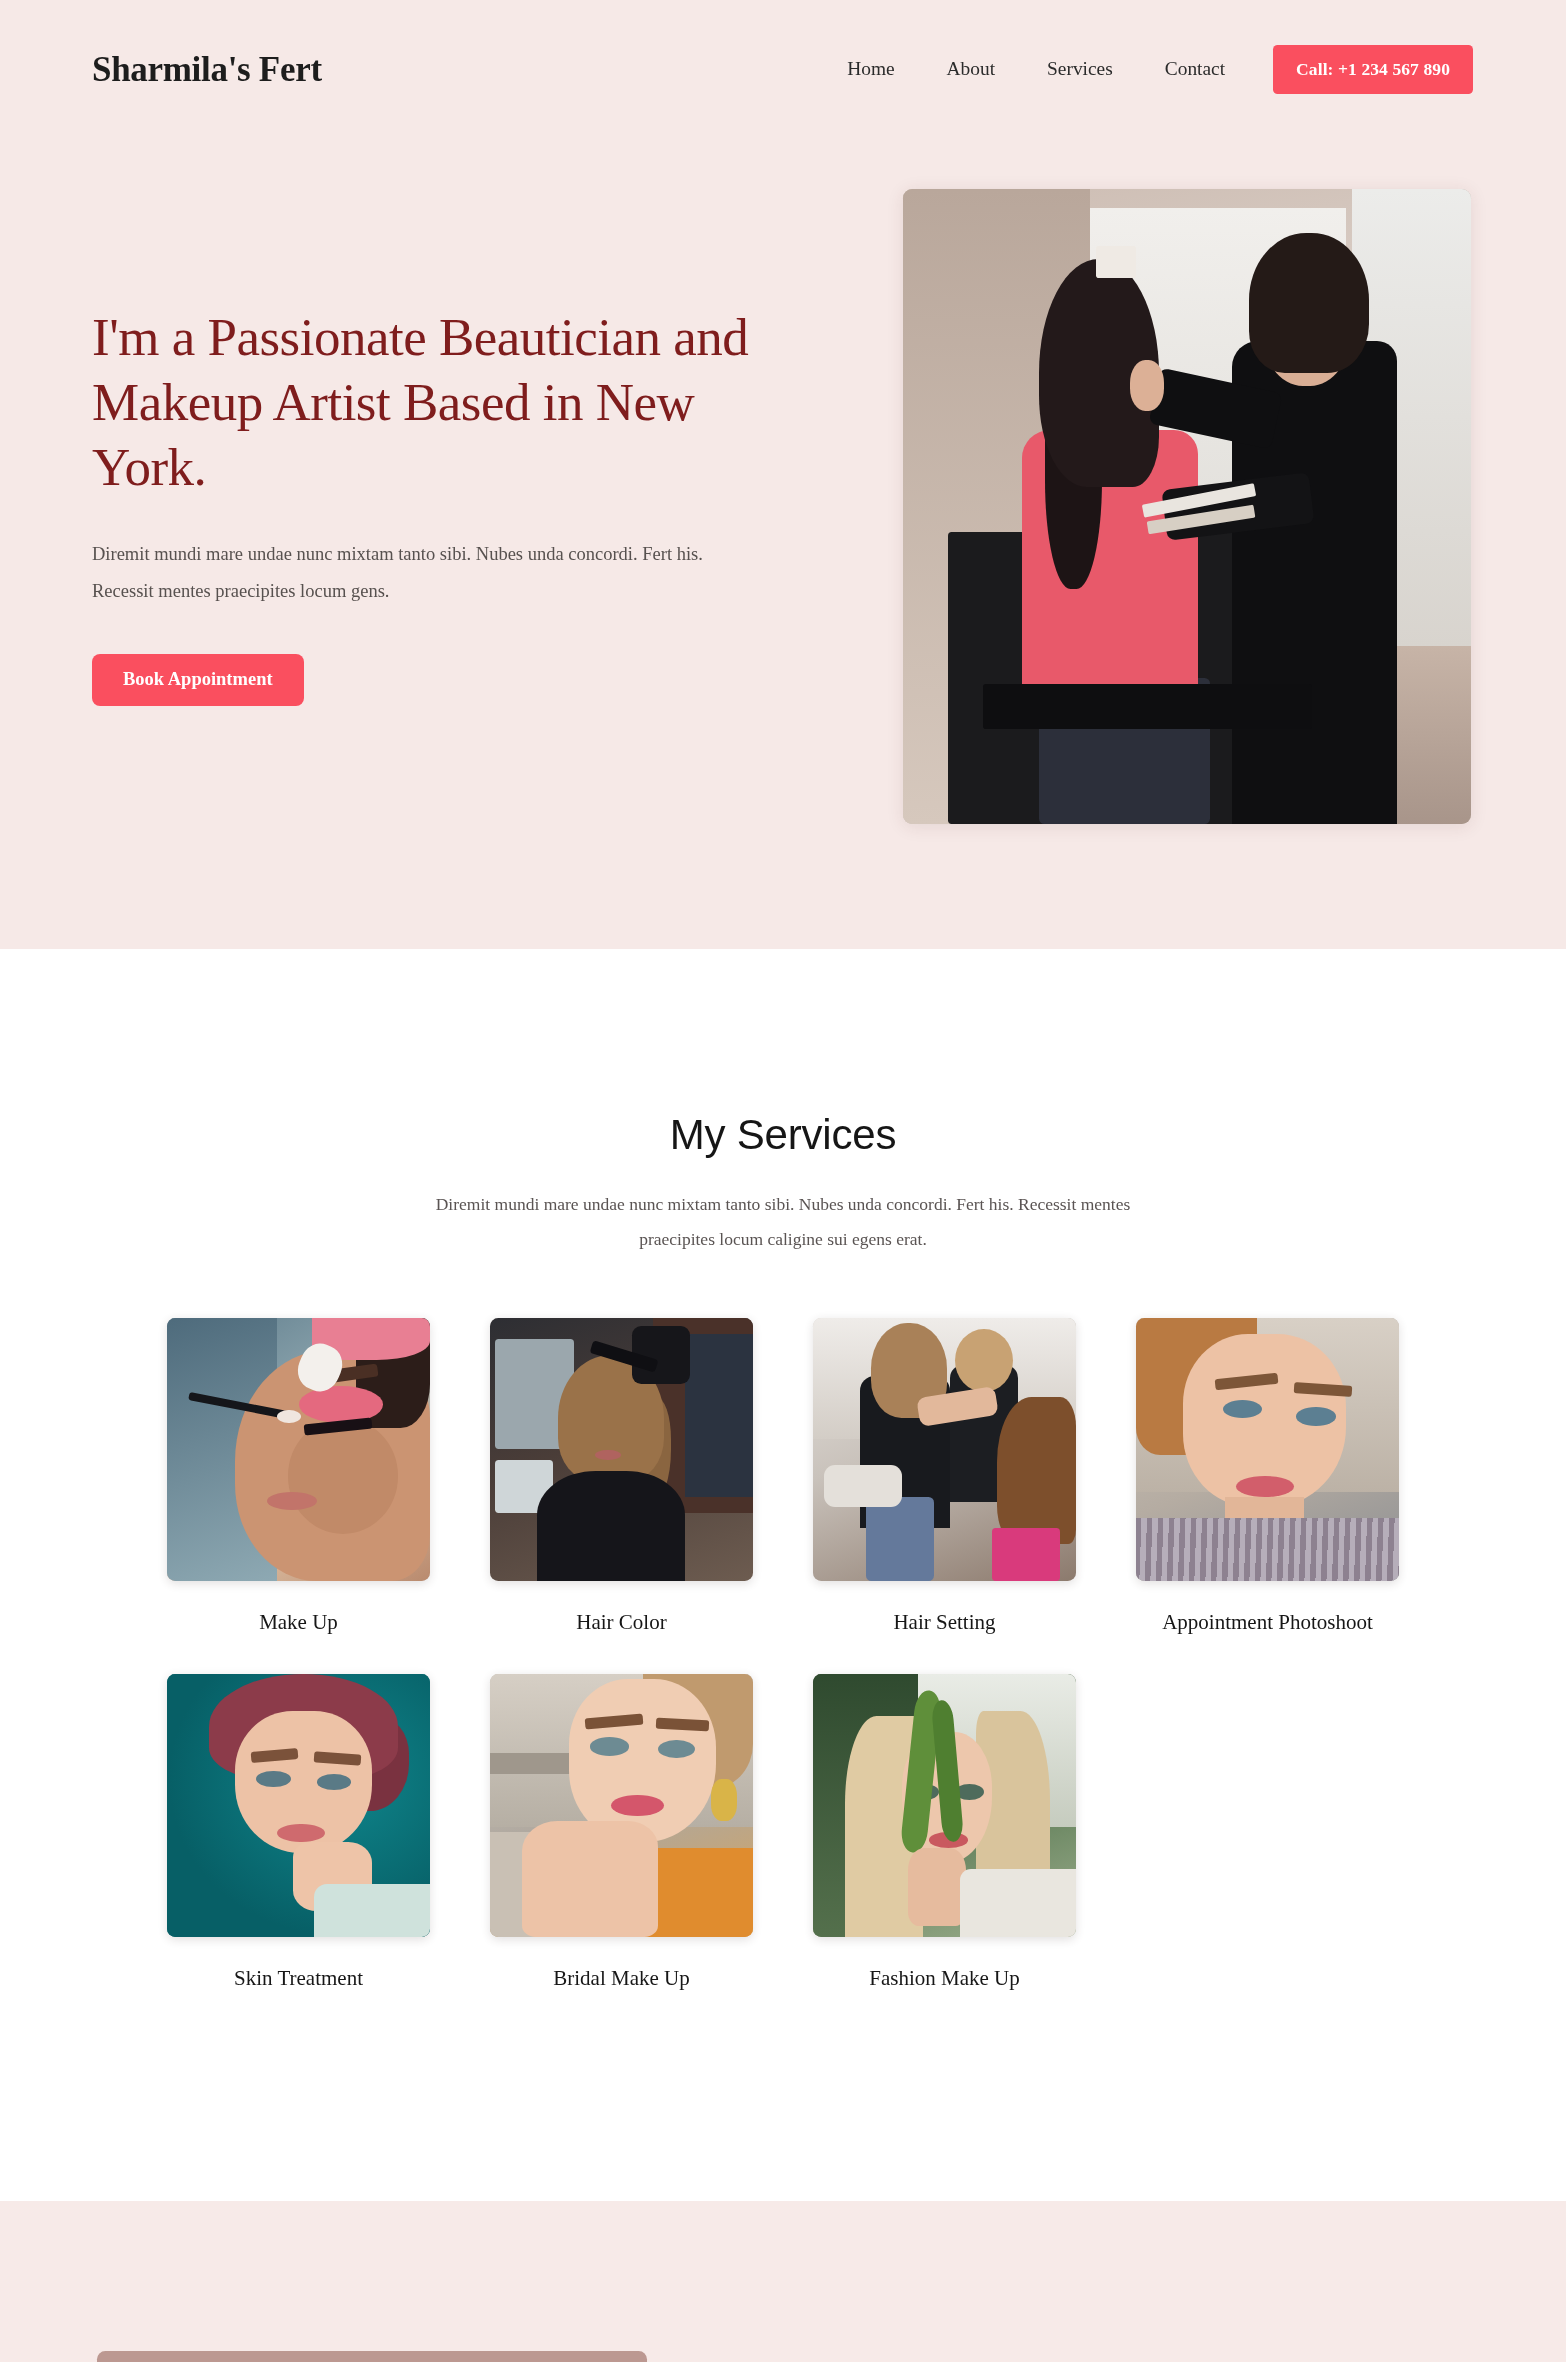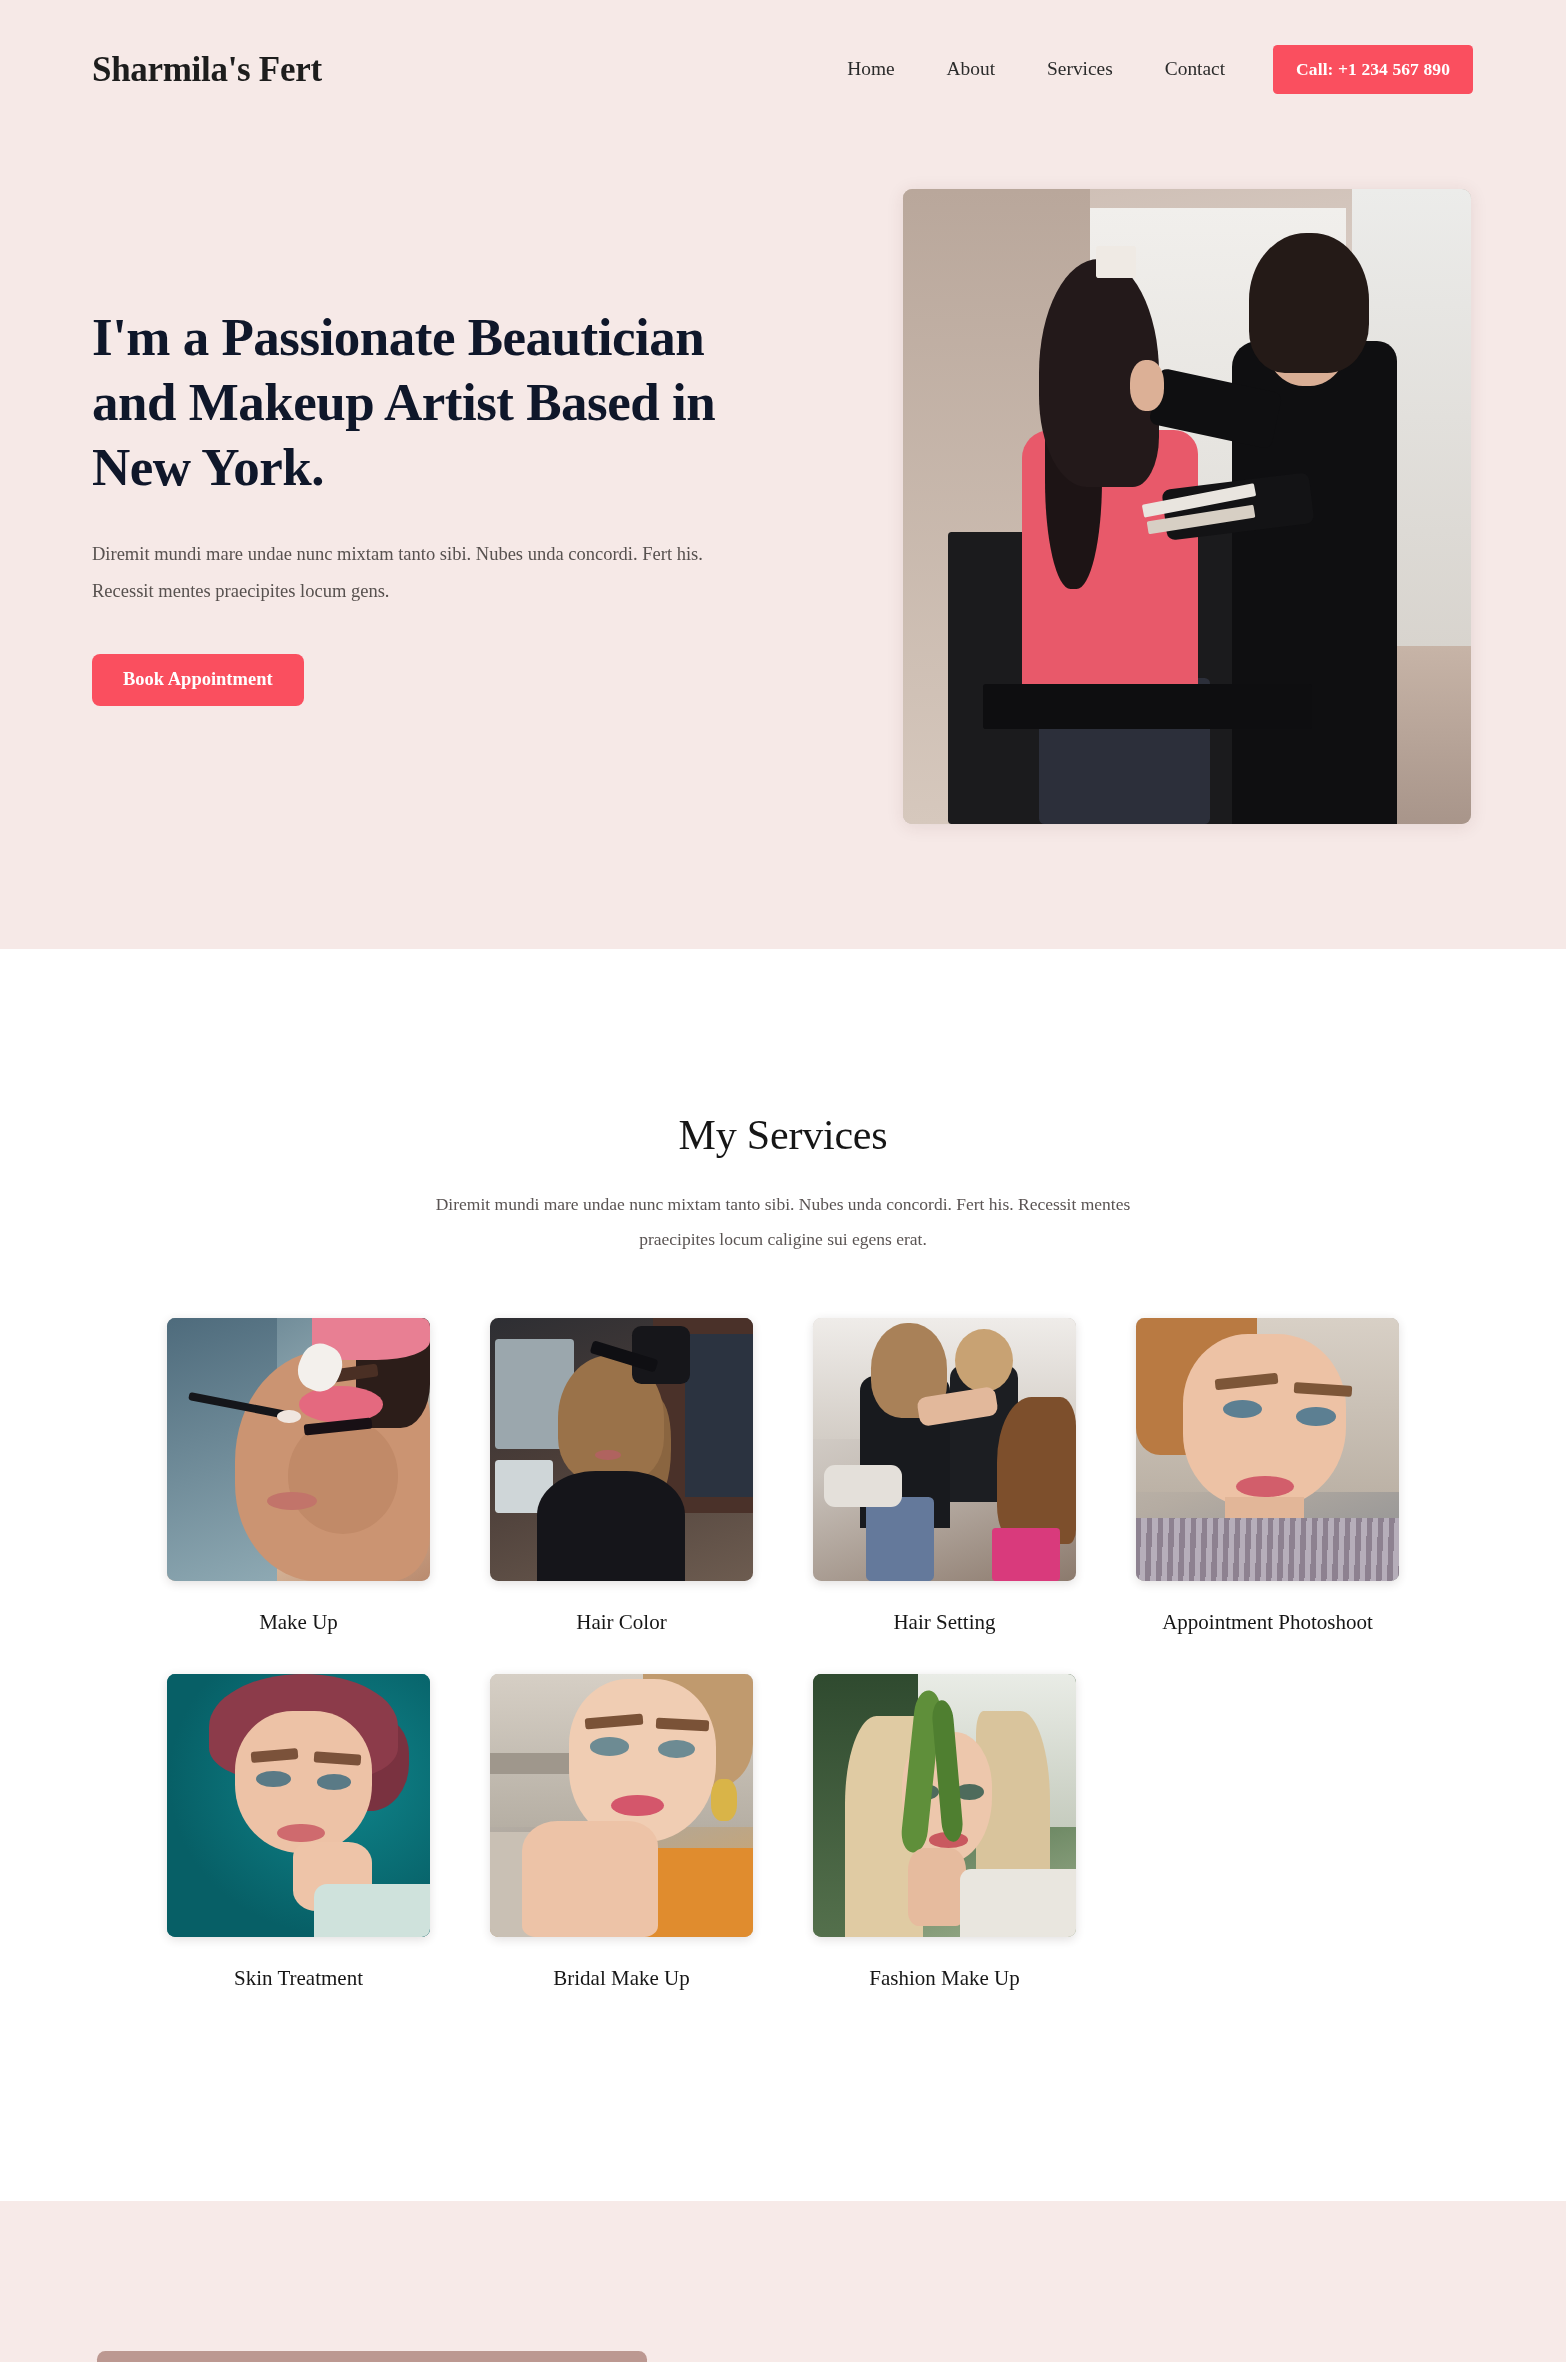--- a/index.html
+++ b/index.html
@@ -78,22 +78,22 @@
   .hero-copy {
     position:absolute;
     left:92px;
     top:305px;
     width:665px;
   }
   .hero-title {
     font-family:"Liberation Serif", serif;
     font-size:53px;
     line-height:1.23;
-    font-weight:700;
-    color:#0f172a;
+    font-weight:400;
+    color:#7f1d1d;
     letter-spacing:-0.5px;
   }
   .hero-sub {
     margin-top:35px;
     font-family:"Liberation Serif", serif;
     font-size:18.5px;
     line-height:2.0;
     color:#57514f;
     max-width:628px;
   }
@@ -130,21 +130,21 @@
     background:#ffffff;
     width:1566px;
     height:1252px;
     position:relative;
   }
   .services-head {
     padding-top:162px;
     text-align:center;
   }
   .services-title {
-    font-family:Liberation Serif, serif;
+    font-family:Liberation Sans, sans-serif;
     font-size:42px;
     font-weight:400;
     color:#161616;
     letter-spacing:-0.2px;
   }
   .services-sub {
     margin:28px auto 0;
     width:701px;
     font-family:"Liberation Serif", serif;
     font-size:17.5px;

